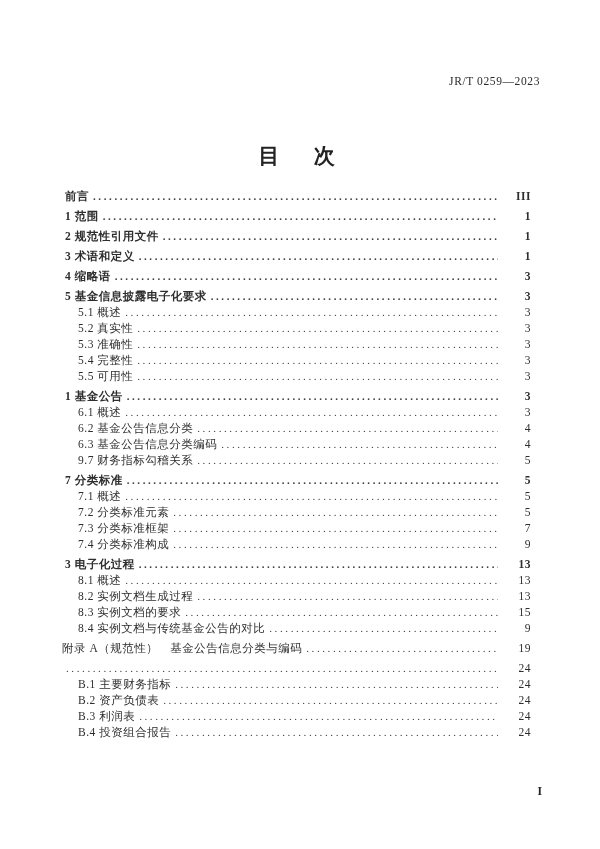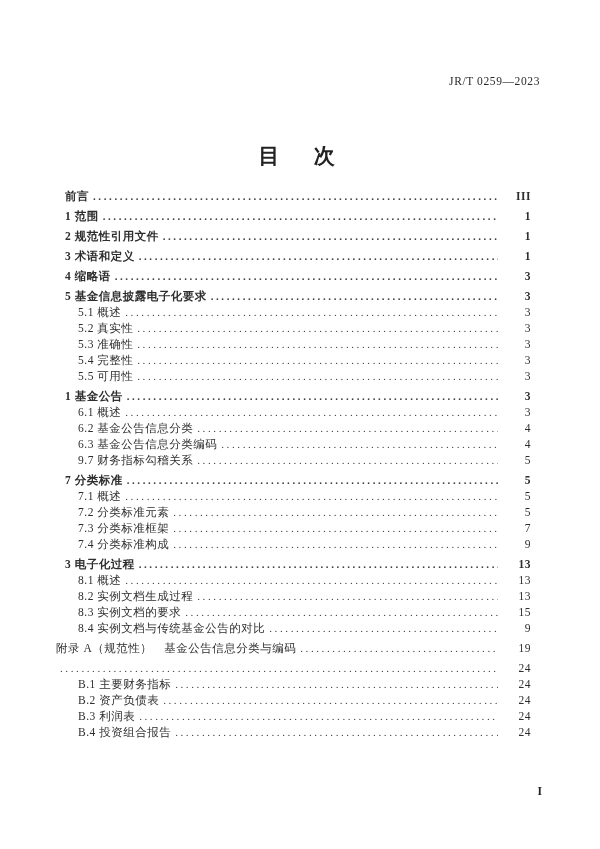--- a/index.html
+++ b/index.html
@@ -48,21 +48,21 @@
   }
   .toc-row {
     display: flex;
     align-items: baseline;
     height: 16px;
     line-height: 16px;
     font-size: 11.5px;
     white-space: nowrap;
   }
   .toc-row.top      { margin-left: 9px;  margin-top: 4px; font-weight: bold; }
-  .toc-row.appendix { margin-left: 0;    margin-top: 4px; align-items: center; }
+  .toc-row.appendix { margin-left: 6px;    margin-top: 4px; align-items: center; }
   .toc-row.sub      { margin-left: 22px; }
 
   .toc-label {
     flex-shrink: 0;
     letter-spacing: 0.5px;
     color: #2e2e2e;
   }
   .toc-dots {
     flex: 1 1 auto;
     overflow: hidden;

